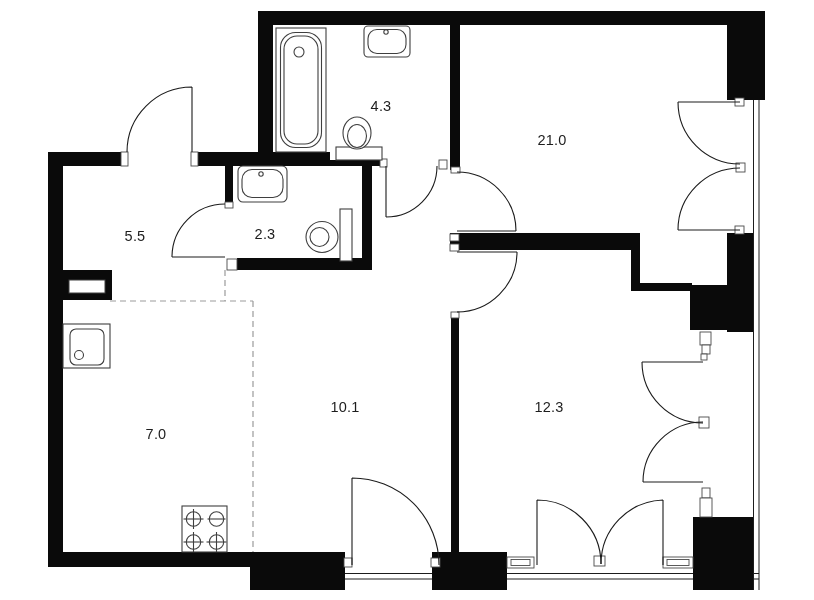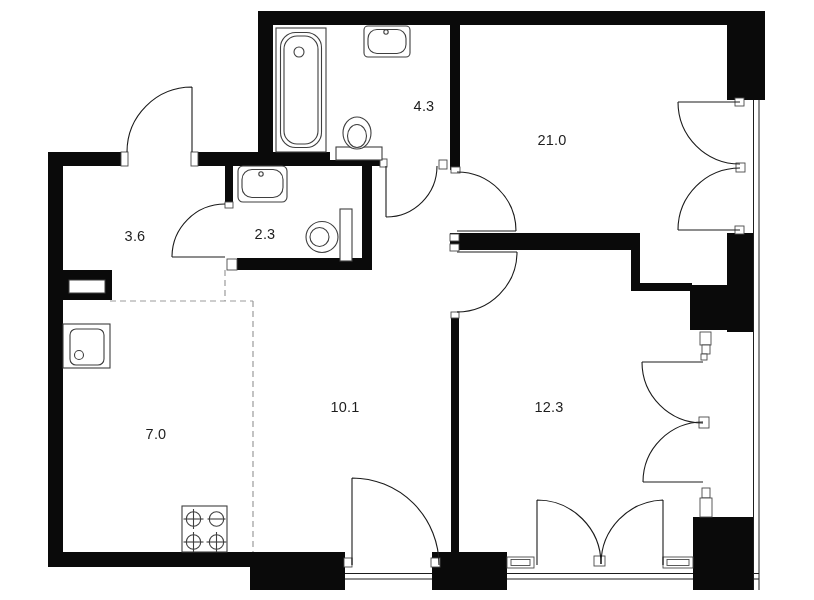--- a/index.html
+++ b/index.html
@@ -171,20 +171,20 @@
     <line class="fxn" x1="216.5" y1="532" x2="216.5" y2="552"></line>
   </g>
 
   <g>
     <path class="dash" d="M225,270 L225,301"></path>
     <path class="dash" d="M110,301 L253,301"></path>
     <path class="dash" d="M253,301 L253,552"></path>
   </g>
 </svg>
 
-  <div class="room-label" style="left:424px;top:106px">4.3</div>
+  <div class="room-label" style="left:381px;top:106px">4.3</div>
   <div class="room-label" style="left:552px;top:140px">21.0</div>
-  <div class="room-label" style="left:135px;top:236px">3.6</div>
+  <div class="room-label" style="left:135px;top:236px">5.5</div>
   <div class="room-label" style="left:265px;top:234px">2.3</div>
   <div class="room-label" style="left:156px;top:434px">7.0</div>
   <div class="room-label" style="left:345px;top:407px">10.1</div>
   <div class="room-label" style="left:549px;top:407px">12.3</div>
 </div>
 
 </body></html>

